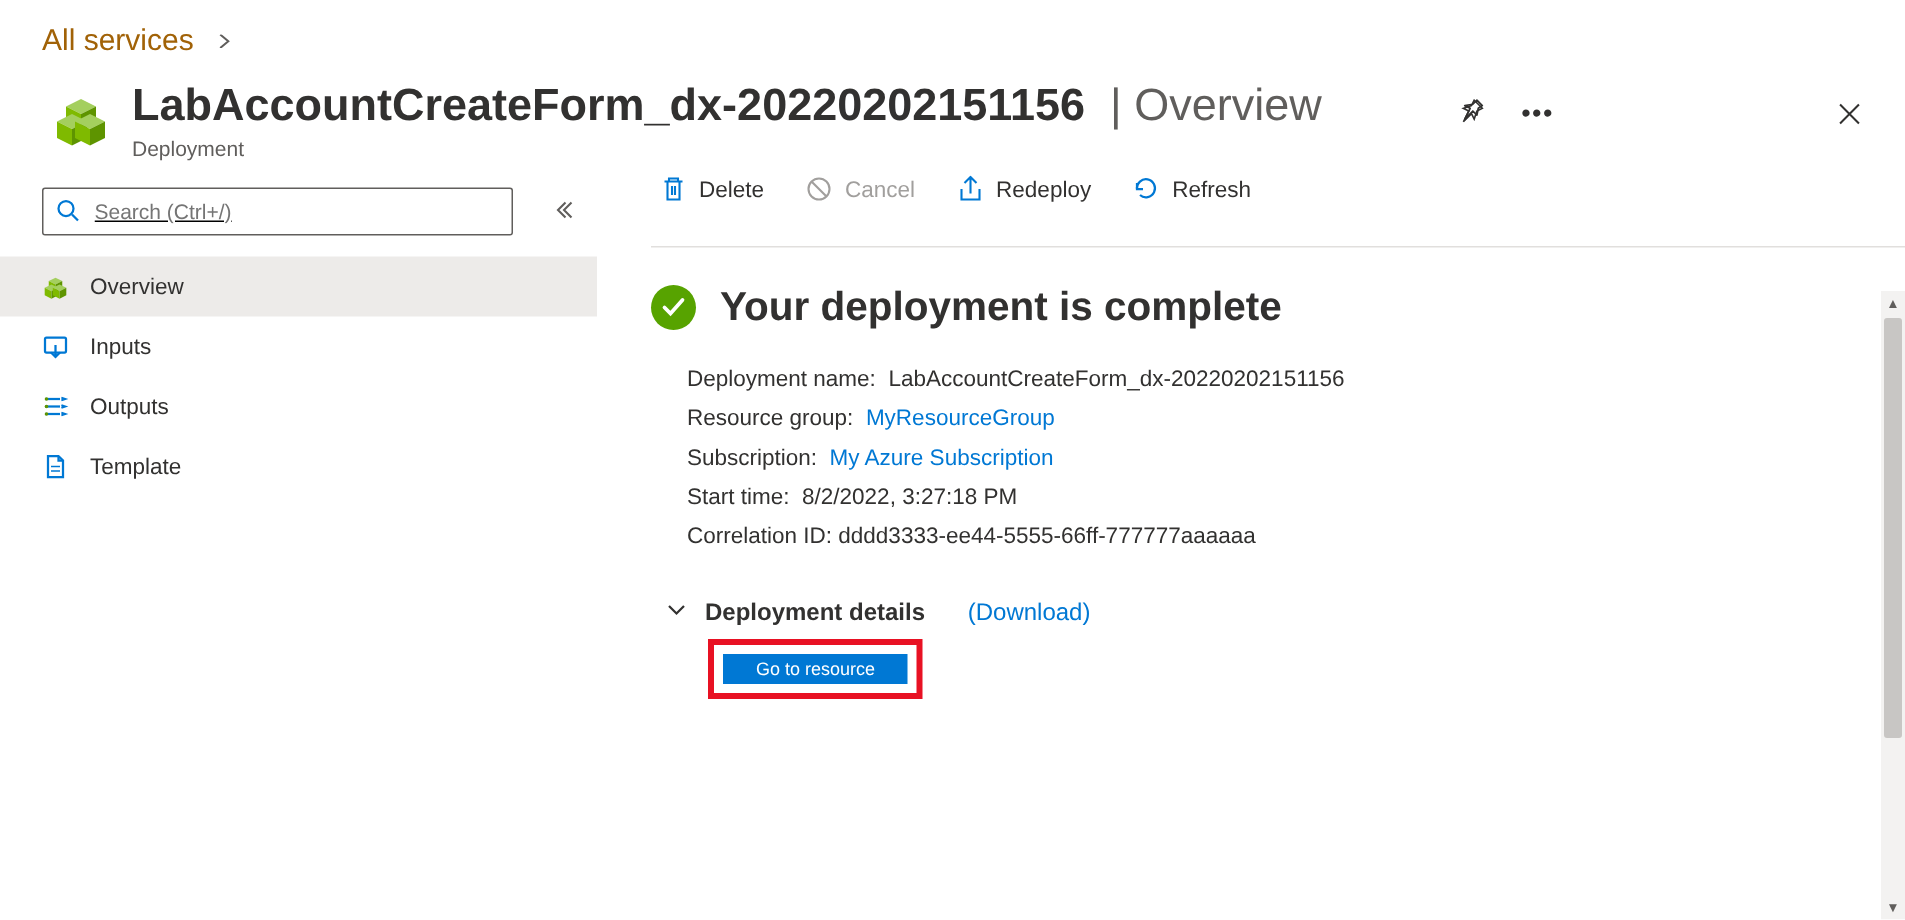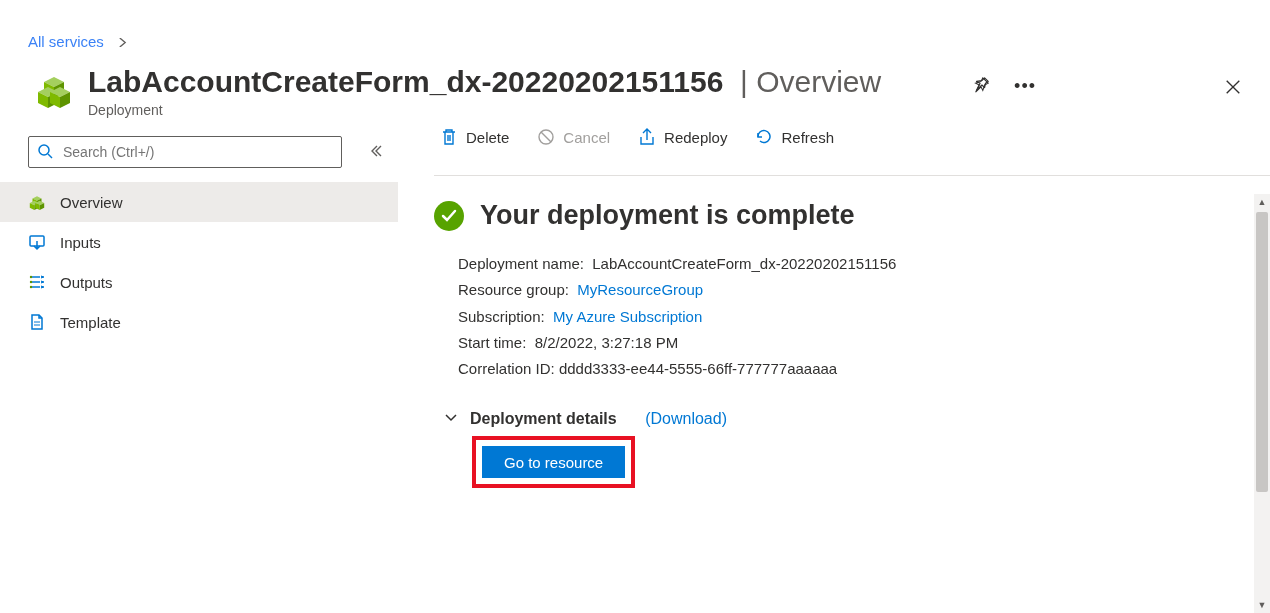--- a/index.html
+++ b/index.html
@@ -9,23 +9,23 @@
     background: #fff;
     color: #323130;
     font-size: 14px;
     width: 1270px;
     height: 613px;
     overflow: hidden;
     position: relative;
   }
 
   .breadcrumb {
-    padding: 33px 0 8px 28px;
-    font-size: 15px;
-    color: #3b82f6;
+    padding: 16px 0 8px 28px;
+    font-size: 20px;
+    color: #a16207;
   }
   .breadcrumb span { cursor: pointer; }
   .breadcrumb .chev {
     display: inline-block;
     margin-left: 10px;
     color: #605e5c;
     font-size: 12px;
     vertical-align: middle;
   }
 
@@ -90,20 +90,21 @@
     align-items: center;
     padding: 0 8px;
     gap: 8px;
   }
   .search-box input {
     border: none;
     outline: none;
     flex: 1;
     font-size: 14px;
     background: transparent;
+    text-decoration: underline;
   }
   .collapse-chev {
     color: #605e5c;
     cursor: pointer;
     font-size: 14px;
   }
 
   .nav { padding-top: 6px; }
   .nav-item {
     display: flex;
@@ -181,23 +182,23 @@
     font-size: 16px;
   }
   .section-title { font-weight: 600; }
   .download-link { color: #0078d4; cursor: pointer; }
 
   .primary-btn {
     display: inline-block;
     background: #0078d4;
     color: #fff;
     border: none;
-    height: 32px;
+    height: 20px;
     padding: 0 22px;
-    font-size: 15px;
+    font-size: 12px;
     cursor: pointer;
     margin-top: 12px;
   }
   .btn-highlight {
     border: 4px solid #e81123;
     display: inline-block;
     padding: 6px;
     margin-top: 8px;
     margin-left: 38px;
   }

